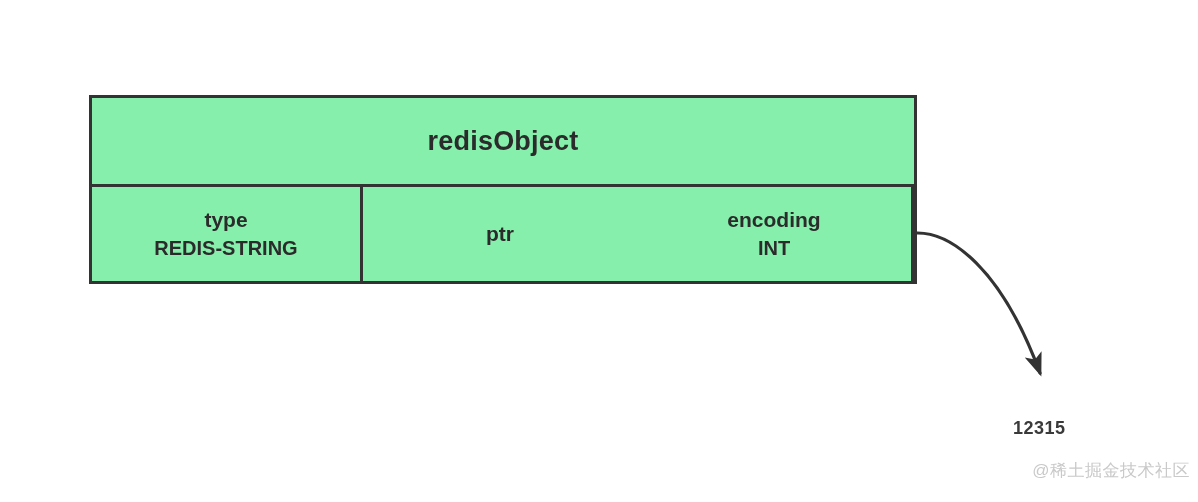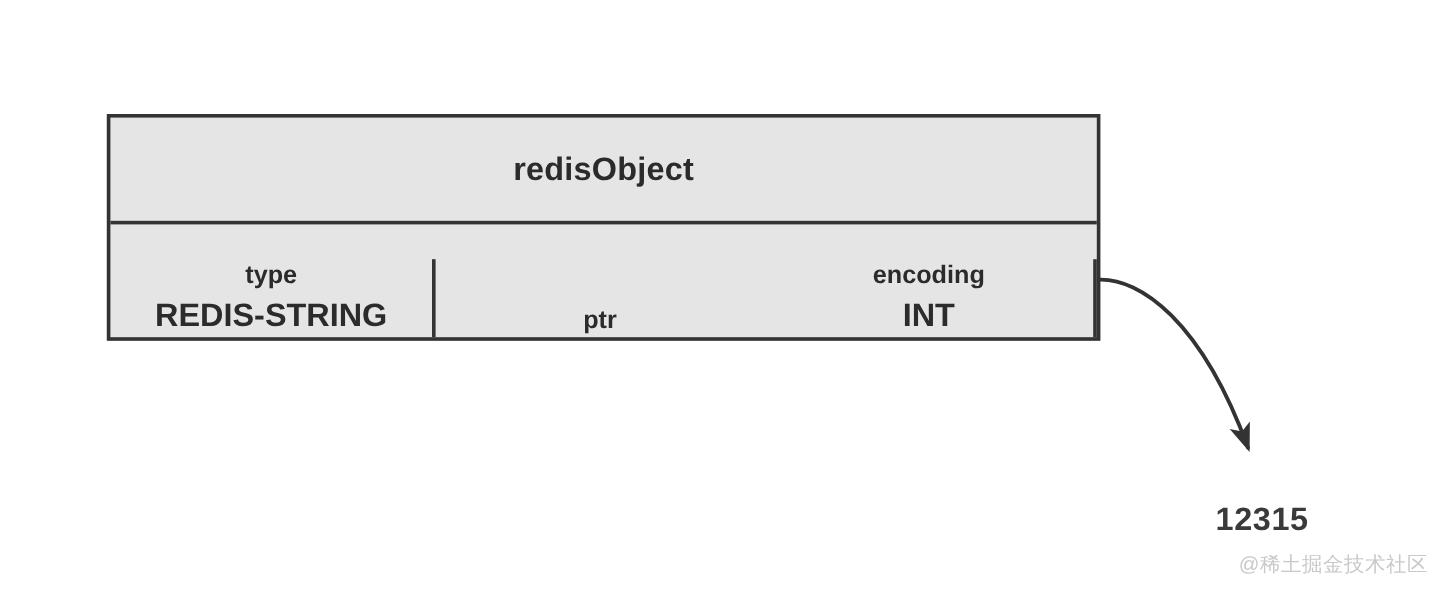--- a/index.html
+++ b/index.html
@@ -22,42 +22,41 @@
 
   
   .struct-box {
     position: absolute;
     left: 89px;
     top: 95px;
     width: 828px;
     height: 189px;
     box-sizing: border-box;
     border: 3px solid #333333;
-    background: #e5e5e5;
+    background: #86efac;
     display: flex;
     flex-direction: column;
   }
   .struct-title-row {
     height: 89px;
     box-sizing: border-box;
     border-bottom: 3px solid #333333;
     display: flex;
     align-items: center;
     justify-content: center;
   }
   .struct-title {
     font-size: 27px;
     font-weight: bold;
     color: #2b2b2b;
     letter-spacing: 0.2px;
   }
   .struct-fields-row {
     flex: 1;
     display: flex;
-    align-items: flex-end;
   }
   .field-cell {
     box-sizing: border-box;
     display: flex;
     flex-direction: column;
     align-items: center;
     justify-content: center;
     color: #2b2b2b;
   }
   .field-cell.divided {
@@ -66,41 +65,41 @@
   .cell-type     { width: 271px; }
   .cell-encoding { width: 277px; }
   .cell-ptr      { flex: 1; }
 
   .field-line-1 {
     font-size: 21px;
     font-weight: bold;
     line-height: 1.35;
   }
   .field-line-2 {
-    font-size: 27px;
+    font-size: 20px;
     font-weight: bold;
     line-height: 1.35;
   }
 
   
   .arrow-svg {
     position: absolute;
     left: 905px;
     top: 215px;
     width: 170px;
     height: 195px;
     overflow: visible;
   }
 
   
   .pointer-value {
     position: absolute;
     left: 1013px;
     top: 418px;
-    font-size: 27px;
+    font-size: 18px;
     font-weight: bold;
     color: #3a3a3a;
     letter-spacing: 0.5px;
   }
 
   
   .watermark {
     position: absolute;
     right: 8px;
     bottom: 20px;

